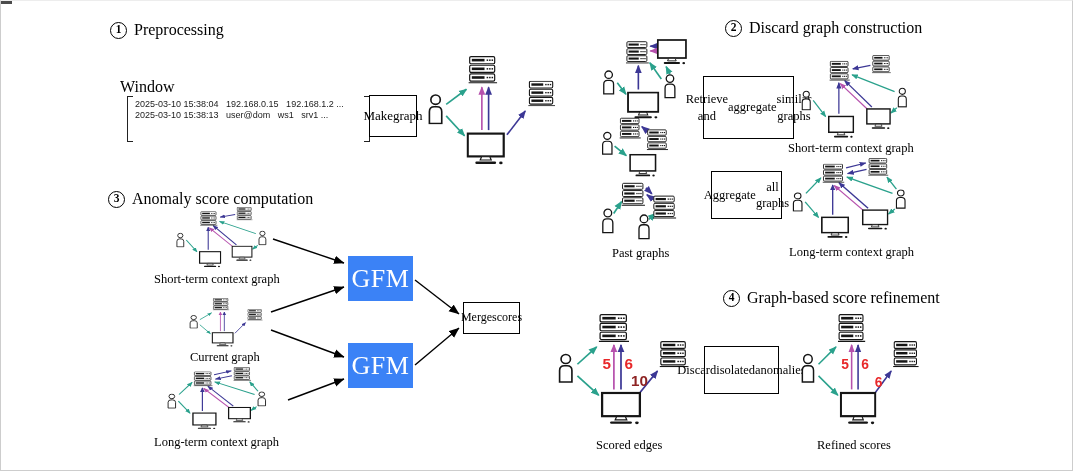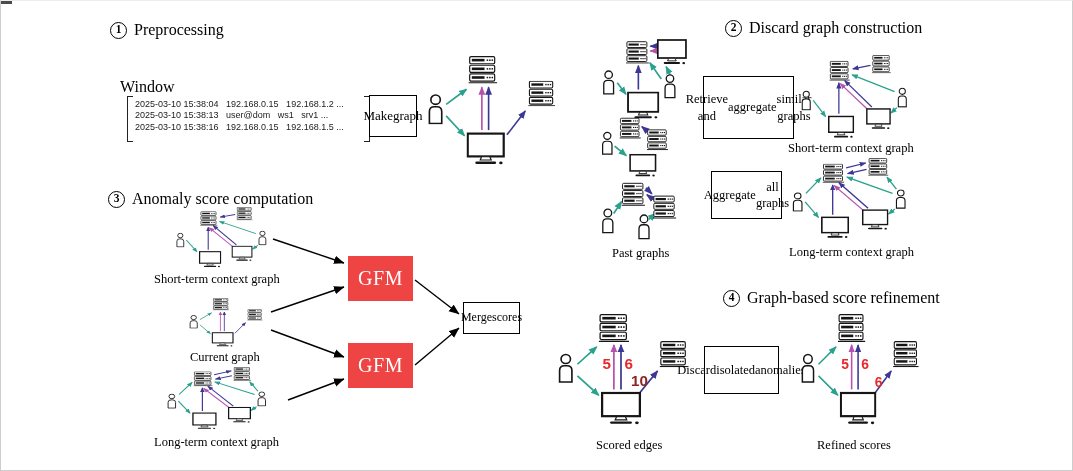--- a/index.html
+++ b/index.html
@@ -15,22 +15,22 @@
 .win-label{position:absolute;font-size:16px}
 .log-wrap{position:absolute}
 .bracket{position:absolute;top:0;bottom:0;width:6px}
 .bracket.left{left:0;border-left:1.5px solid #222;border-top:1.5px solid #222;border-bottom:1.5px solid #222}
 .bracket.right{right:0;border-right:1.5px solid #222;border-top:1.5px solid #222;border-bottom:1.5px solid #222}
 .log-lines{position:absolute;left:8px;top:3px}
 .log-line{font-family:Liberation Sans, sans-serif;font-size:9px;line-height:11.4px;
   white-space:pre;color:#1b1b1b}
 .obox{position:absolute;border:1.4px solid #000;background:#fff;display:flex;
   align-items:center;justify-content:center;text-align:center;font-size:12.5px;line-height:1.3}
-.gfm{position:absolute;background:#ef4444;color:#fff;display:flex;align-items:center;
-  justify-content:center;font-size:20px;letter-spacing:.5px}
+.gfm{position:absolute;background:#3b82f6;color:#fff;display:flex;align-items:center;
+  justify-content:center;font-size:26px;letter-spacing:.5px}
 .lbl{position:absolute;font-size:12.5px;white-space:nowrap}
 .graph{position:absolute;overflow:visible}
 .e-teal{stroke:#2aa18c;stroke-width:1.7;fill:none}
 .e-mag{stroke:#b651ad;stroke-width:1.7;fill:none}
 .e-ind{stroke:#3c3795;stroke-width:1.7;fill:none}
 .blk-arrow{stroke:#000;stroke-width:1.4;fill:none}
 .score{font-family:"Liberation Sans",sans-serif;font-weight:bold;font-size:15px;fill:#e8282a}
 .score.maroon{fill:#8e2424}
 .overlay{position:absolute;left:0;top:0;pointer-events:none}
 </style>
@@ -94,21 +94,20 @@
     <span class="sec-title">Preprocessing</span>
   </div>
 
   <div class="win-label" style="left:119px;top:77px">Window</div>
   <div class="log-wrap" style="left:126px;top:95px;width:243px;height:46px">
     <div class="bracket left"></div>
     <div class="bracket right"></div>
     <div class="log-lines">
       <div class="log-line">2025-03-10 15:38:04   192.168.0.15   192.168.1.2 ...</div>
       <div class="log-line">2025-03-10 15:38:13   user@dom   ws1   srv1 ...</div>
-      <div class="log-line">2025-03-10 15:38:16   192.168.0.15   192.168.1.5 ...</div>
     </div>
   </div>
 
   <div class="obox" style="left:368px;top:94px;width:48px;height:42px;border-width:1.7px;font-size:13px">
     <div>Make</div>
     <div>graph</div>
   </div>
 
   <svg class="graph" style="left:423px;top:55px" width="135" height="114" viewBox="0 0 140 120" preserveAspectRatio="none">
     <line class="e-teal" x1="23" y1="51" x2="44" y2="35" marker-end="url(#ah-teal)"></line>

